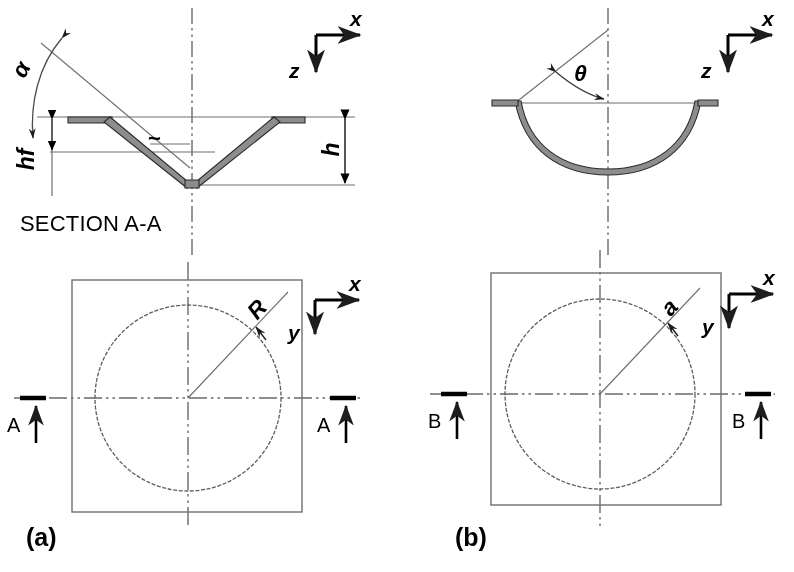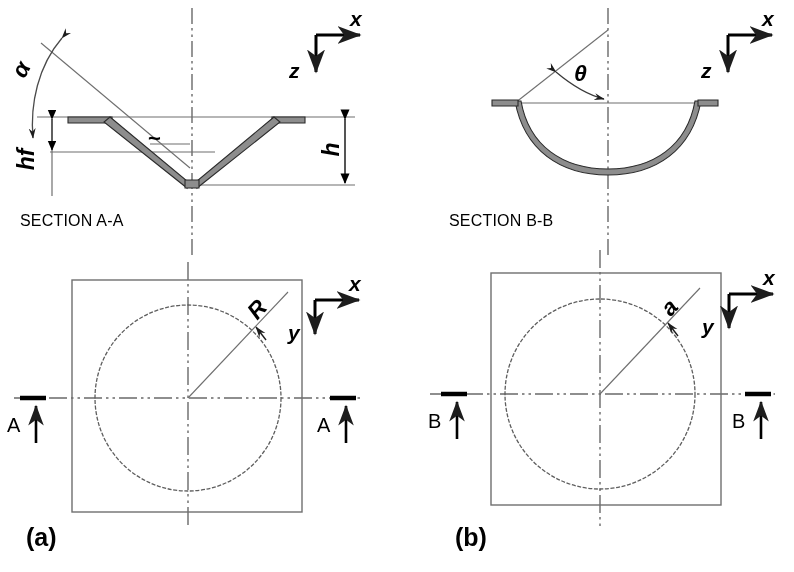--- a/index.html
+++ b/index.html
@@ -23,21 +23,21 @@
     height: 572px;
   }
   .lbl {
     position: absolute;
     font-family: "Liberation Sans", sans-serif;
     color: #000000;
     white-space: nowrap;
     line-height: 1;
   }
   .section-title {
-    font-size: 16px;
+    font-size: 22px;
     font-weight: 400;
     letter-spacing: 0.2px;
   }
   .panel-letter {
     font-size: 25px;
     font-weight: bold;
   }
   .axis-letter {
     font-size: 21px;
     font-weight: bold;
@@ -197,21 +197,20 @@
   <div class="lbl mark-letter" style="left:7px; top:415px;">A</div>
   <div class="lbl mark-letter" style="left:317px; top:415px;">A</div>
 
   <div class="lbl panel-letter" style="left:26px; top:525px;">(a)</div>
 
   <div class="lbl sym-italic" style="left:574px; top:62px;">θ</div>
 
   <div class="lbl axis-letter" style="left:762px; top:8px;">x</div>
   <div class="lbl axis-letter" style="left:701px; top:60px;">z</div>
 
-  <div class="lbl section-title" style="left:449px; top:213px;">SECTION B-B</div>
 
   <div class="lbl sym-rot" style="left:663px; top:296px; transform:rotate(-48deg);">a</div>
 
   <div class="lbl axis-letter" style="left:763px; top:267px;">x</div>
   <div class="lbl axis-letter" style="left:702px; top:316px;">y</div>
 
   <div class="lbl mark-letter" style="left:428px; top:411px;">B</div>
   <div class="lbl mark-letter" style="left:732px; top:411px;">B</div>
 
   <div class="lbl panel-letter" style="left:455px; top:525px;">(b)</div>

